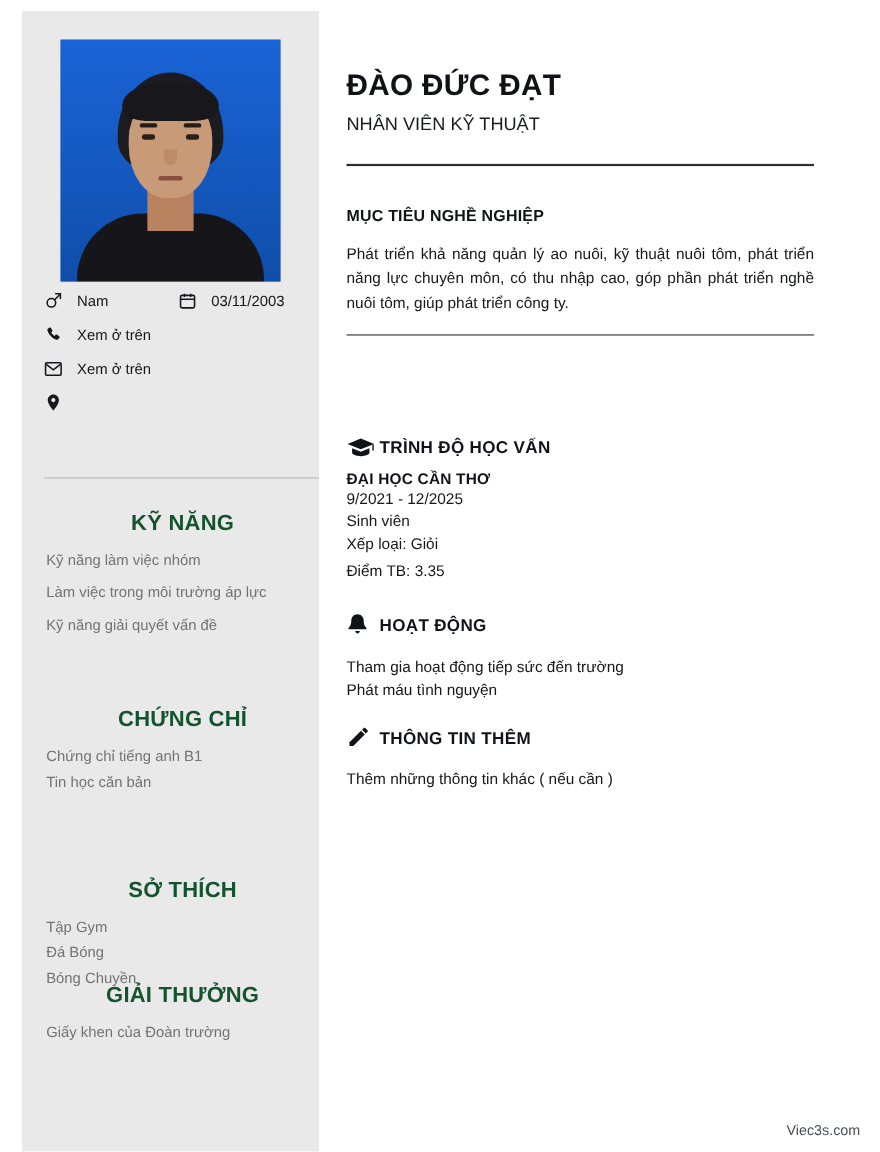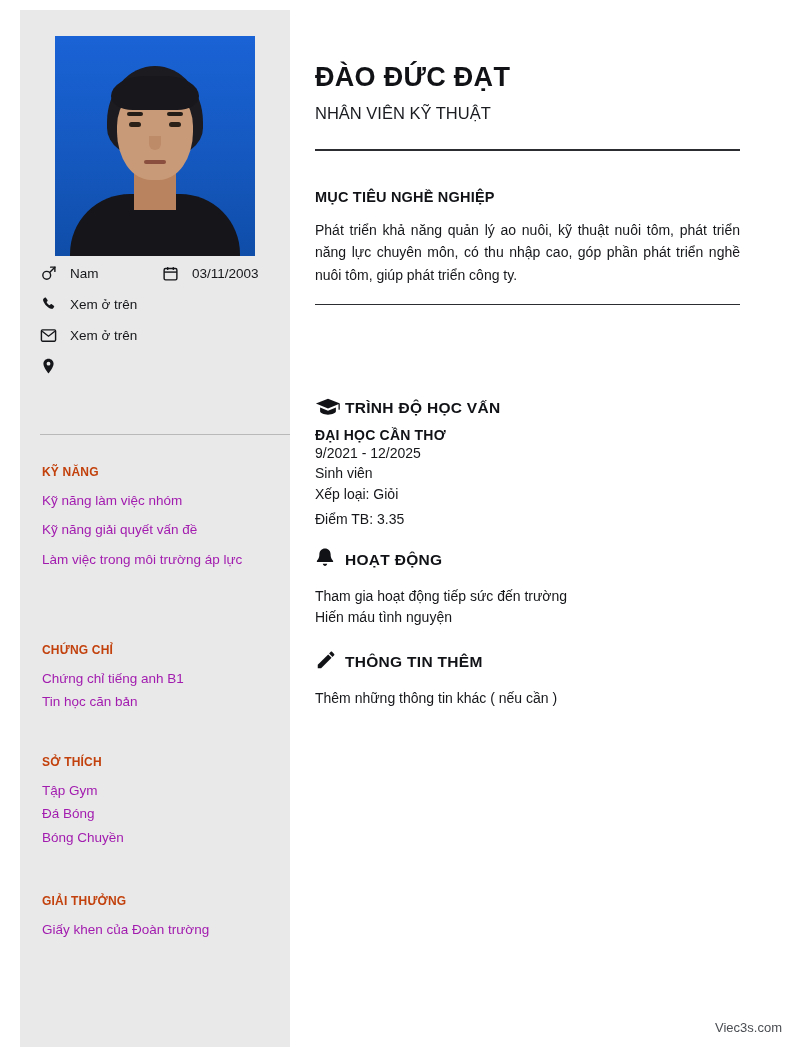--- a/index.html
+++ b/index.html
@@ -164,29 +164,30 @@
   .divider {
     position: absolute;
     left: 20px;
     width: 250px;
     height: 1px;
     background: #b9b9b9;
   }
 
   .sb-section { position: absolute; left: 22px; width: 248px; }
   .sb-title {
-    font-size: 12px;
+    font-size: 20px;
     font-weight: bold;
-    color: #c2410c;
+    color: #14532d;
     letter-spacing: .2px;
     margin-bottom: 12px;
+    text-align: center;
   }
   .sb-item {
     font-size: 13.5px;
-    color: #a21caf;
+    color: #737373;
     line-height: 1.5;
     margin-bottom: 9px;
     text-align: justify;
   }
   .sb-item.tight { margin-bottom: 3px; }
 
   
   .main {
     position: absolute;
     left: 315px;
@@ -350,31 +351,31 @@
         </span>
       </div>
 
     </div>
 
     <div class="divider" style="top:424px;"></div>
 
     <div class="sb-section" style="top:455px;">
       <div class="sb-title">KỸ NĂNG</div>
       <div class="sb-item">Kỹ năng làm việc nhóm</div>
+      <div class="sb-item">Làm việc trong môi trường áp lực</div>
       <div class="sb-item">Kỹ năng giải quyết vấn đề</div>
-      <div class="sb-item">Làm việc trong môi trường áp lực</div>
     </div>
 
     <div class="sb-section" style="top:633px;">
       <div class="sb-title">CHỨNG CHỈ</div>
       <div class="sb-item tight">Chứng chỉ tiếng anh B1</div>
       <div class="sb-item tight">Tin học căn bản</div>
     </div>
 
-    <div class="sb-section" style="top:745px;">
+    <div class="sb-section" style="top:788px;">
       <div class="sb-title">SỞ THÍCH</div>
       <div class="sb-item tight">Tập Gym</div>
       <div class="sb-item tight">Đá Bóng</div>
       <div class="sb-item tight">Bóng Chuyền</div>
     </div>
 
     <div class="sb-section" style="top:884px;">
       <div class="sb-title">GIẢI THƯỞNG</div>
       <div class="sb-item tight">Giấy khen của Đoàn trường</div>
     </div>
@@ -402,31 +403,31 @@
         </svg>
       </span>
       <span class="sec-label">TRÌNH ĐỘ HỌC VẤN</span>
     </div>
     <div class="org">ĐẠI HỌC CẦN THƠ</div>
     <div class="main-line">9/2021 - 12/2025</div>
     <div class="main-line">Sinh viên</div>
     <div class="main-line">Xếp loại: Giỏi</div>
     <div class="main-line close">Điểm TB: 3.35</div>
 
-    <div class="sec-head" style="margin-top:18px;">
+    <div class="sec-head" style="margin-top:28px;">
       <span class="sec-ico">
         <svg width="20" height="22" viewBox="0 0 22 24" fill="#111216">
           <path d="M11 1.5c-3.6 0-6.2 2.9-6.2 6.5 0 4.4-1.6 6-2.6 7-.5.5-.2 1.4.6 1.4h16.4c.8 0 1.1-.9.6-1.4-1-1-2.6-2.6-2.6-7 0-3.6-2.6-6.5-6.2-6.5z"></path>
           <path d="M8.6 18.3c.3 1.5 1.3 2.4 2.4 2.4s2.1-.9 2.4-2.4H8.6z"></path>
         </svg>
       </span>
       <span class="sec-label">HOẠT ĐỘNG</span>
     </div>
     <div class="main-line" style="margin-top:17px;">Tham gia hoạt động tiếp sức đến trường</div>
-    <div class="main-line">Hiến máu tình nguyện</div>
+    <div class="main-line">Phát máu tình nguyện</div>
 
     <div class="sec-head" style="margin-top:22px;">
       <span class="sec-ico">
         <svg width="22" height="22" viewBox="0 0 24 24" fill="#111216">
           <path d="M3 17.3V21h3.7L18.1 9.6l-3.7-3.7L3 17.3z"></path>
           <path d="M20.9 6.8c.4-.4.4-1 0-1.4l-2.3-2.3c-.4-.4-1-.4-1.4 0l-1.8 1.8 3.7 3.7 1.8-1.8z"></path>
         </svg>
       </span>
       <span class="sec-label">THÔNG TIN THÊM</span>
     </div>

